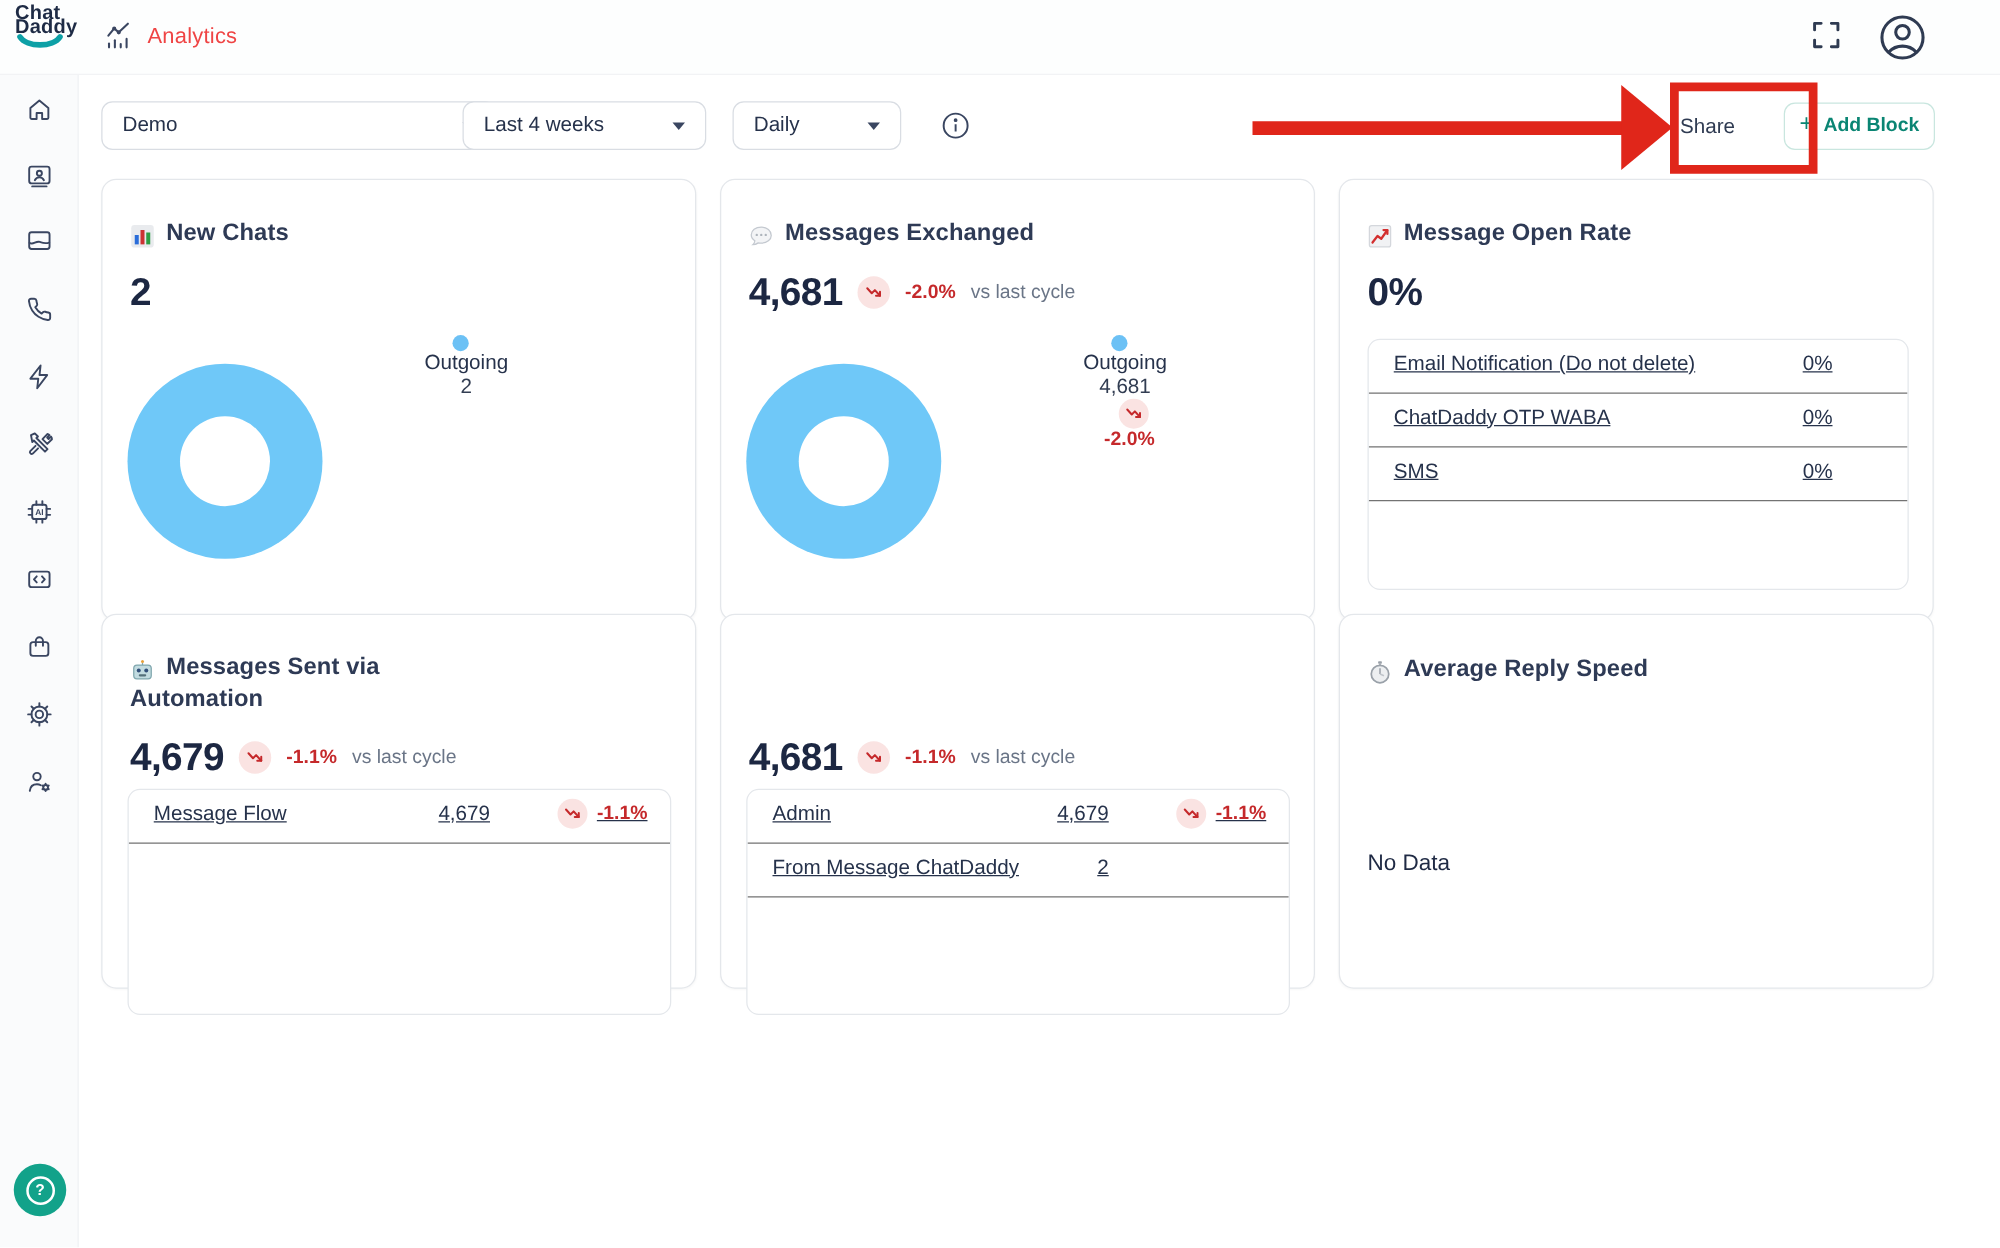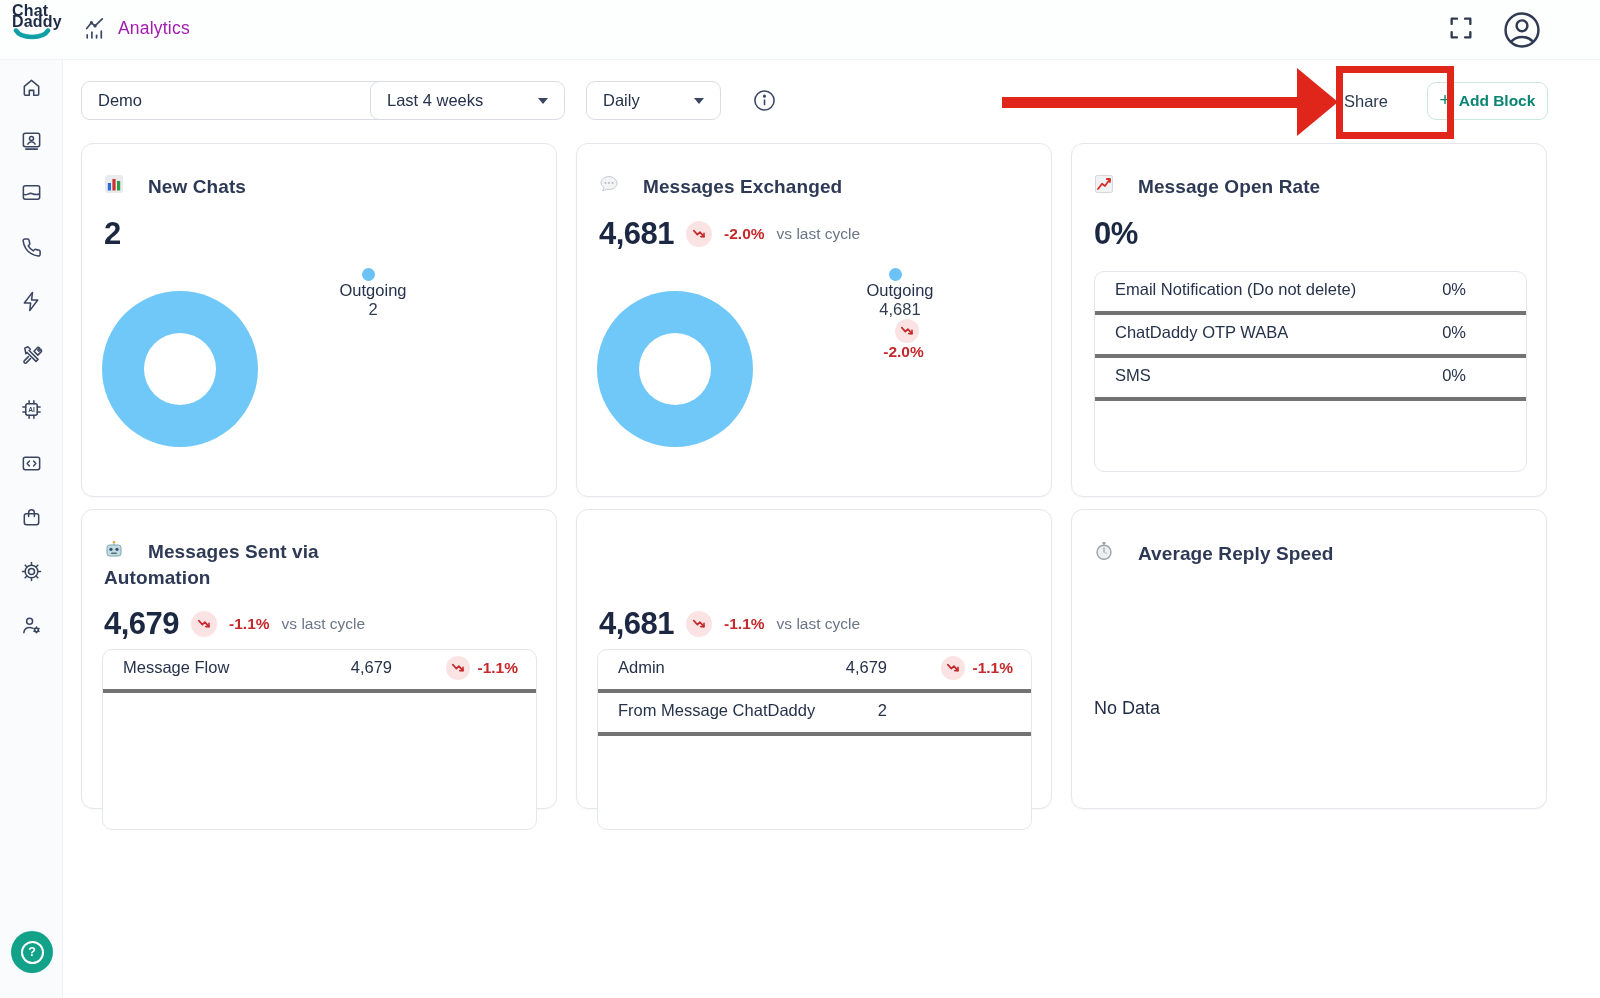--- a/index.html
+++ b/index.html
@@ -9,21 +9,21 @@
   .sidebar { position:absolute; left:0; top:60px; width:63px; height:938px; background:#FAFBFC; border-right:1px solid #F0F1F4; }
   .side-btn { position:absolute; left:11px; width:40px; height:40px; display:flex; align-items:center; justify-content:center; background:none; border:none; cursor:pointer; }
   .side-btn svg { width:23px; height:23px; stroke:#3A4661; stroke-width:1.6; fill:none; stroke-linecap:round; stroke-linejoin:round; }
 
   
   .header { position:absolute; left:0; top:0; width:1600px; height:60px; background:#FDFEFE; border-bottom:1px solid #F2F3F5; z-index:5; }
   .logo { position:absolute; left:12px; top:6px; width:44px; text-align:left; }
   .logo .lt { font-size:16px; line-height:10.5px; font-weight:700; color:#1E2B45; letter-spacing:.2px; }
   .page-head { position:absolute; left:82px; top:16px; display:flex; align-items:center; gap:11px; }
   .page-head svg { width:25px; height:25px; stroke:#3A4661; stroke-width:1.6; fill:none; stroke-linecap:round; stroke-linejoin:round; }
-  .page-title { font-size:17.5px; color:#a21caf; font-weight:500; letter-spacing:.2px; }
+  .page-title { font-size:17.5px; color:#ef4444; font-weight:500; letter-spacing:.2px; }
   .hdr-btn { position:absolute; top:14px; background:none; border:none; cursor:pointer; }
   .hdr-btn svg { stroke:#2F3B52; fill:none; stroke-linecap:round; stroke-linejoin:round; }
 
   
   .select { position:absolute; top:81px; height:39px; border:1px solid #D9DDE3; border-radius:9px; background:#fff; display:flex; align-items:center; padding:0 16px; font-size:16.5px; color:#26324B; cursor:pointer; }
   .caret { margin-left:auto; width:0; height:0; border-left:5px solid transparent; border-right:5px solid transparent; border-top:6px solid #3A4661; }
   .info-btn { position:absolute; left:752px; top:88px; width:25px; height:25px; background:none; border:none; cursor:pointer; }
   .info-btn svg { width:25px; height:25px; stroke:#3A4661; stroke-width:1.5; fill:none; }
   .share-btn { position:absolute; left:1330px; top:85px; width:72px; height:33px; background:#fff; border:none; font-family:inherit; font-size:16.5px; color:#2F3B52; cursor:pointer; }
   .add-block-btn { position:absolute; left:1427px; top:82px; width:121px; height:38px; background:#fff; border:1px solid #C9E6DF; border-radius:9px; display:flex; align-items:center; justify-content:center; gap:8px; font-family:inherit; font-size:15.5px; font-weight:600; color:#0A8573; cursor:pointer; }
@@ -31,40 +31,40 @@
 
   
   .anno { position:absolute; z-index:60; pointer-events:none; }
   .anno-shaft { left:1002px; top:97px; width:296px; height:11px; background:#E0261A; }
   .anno-head { left:1297px; top:68px; width:0; height:0; border-top:34px solid transparent; border-bottom:34px solid transparent; border-left:41px solid #E0261A; }
   .anno-box { left:1336px; top:66px; width:118px; height:73px; border:7px solid #E0261A; background:transparent; }
 
   
   .card { position:absolute; width:476px; background:#fff; border:1px solid #E4E7EB; border-radius:12px; box-shadow:0 1px 2px rgba(16,24,40,.03); }
   .row1 { top:143px; height:354px; }
-  .row2 { top:509px; height:300px; }
+  .row2 { top:491px; height:300px; }
   .card-title { position:absolute; left:22px; font-size:19px; font-weight:700; color:#2E3A55; letter-spacing:.1px; }
-  .t-line { display:flex; align-items:flex-start; gap:24px; line-height:25px; }
+  .t-line { display:flex; align-items:flex-end; gap:9px; line-height:25px; }
   .emoji { width:20px; height:20px; display:inline-flex; }
   .emoji svg { width:20px; height:20px; }
   .hero { position:absolute; left:22px; display:flex; align-items:center; gap:12px; }
   .hero .num { font-size:31px; font-weight:700; color:#1C2742; letter-spacing:-.5px; }
   .dpct { font-size:15.5px; font-weight:700; color:#C5292B; }
   .dnote { font-size:15.5px; color:#6A7587; }
   .tbadge { width:26px; height:26px; border-radius:50%; background:#FAE3E2; display:inline-flex; align-items:center; justify-content:center; flex:0 0 auto; }
   .tbadge svg { width:14px; height:14px; fill:none; stroke:#C5292B; stroke-width:1.6; stroke-linecap:round; stroke-linejoin:round; }
   .tbadge.sm { width:24px; height:24px; }
   .legend { position:absolute; top:124px; display:flex; align-items:center; font-size:16.5px; color:#26324B;flex-direction:column; }
   .legend .dot { width:13px; height:13px; border-radius:50%; background:#6CC1F5; margin-right:10px; flex:0 0 auto; }
   .legend .sp { flex:1; }
   .legend .lval { color:#323D52; }
   .donut { position:absolute; left:20px; top:147px; width:156px; height:156px; border-radius:50%; background:#6FC8F8; }
   .donut::after { content:""; position:absolute; left:42px; top:42px; width:72px; height:72px; border-radius:50%; background:#fff; }
   .mini-table { position:absolute; border:1px solid #E4E7EB; border-radius:10px; background:#fff; overflow:hidden; }
-  .trow { display:flex; align-items:center; height:43px; border-bottom:4px solid #737373; padding:0 18px 4px 20px; font-size:16.5px; color:#26324B; }
+  .trow { display:flex; align-items:center; height:43px; border-bottom:1px solid #737373; padding:0 18px 4px 20px; font-size:16.5px; color:#26324B;text-decoration:underline; }
   .trow .tlabel { flex:1; }
   .trow .tvalue { min-width:64px; text-align:right; font-size:16.5px; }
   .vpad .tvalue { margin-right:42px; }
   .tdelta { display:flex; align-items:center; gap:8px; margin-left:30px; width:96px; justify-content:flex-end; }
   .no-data { position:absolute; left:22px; font-size:18px; color:#1F2A44; }
 
   
   .help-btn { position:absolute; left:11px; top:931px; width:42px; height:42px; border-radius:50%; background:#12A28A; border:none; cursor:pointer; display:flex; align-items:center; justify-content:center; z-index:20; }
   .help-ring { width:23px; height:23px; border:2px solid #fff; border-radius:50%; display:flex; align-items:center; justify-content:center; color:#fff; font-size:12.5px; font-weight:700; }
 </style>

